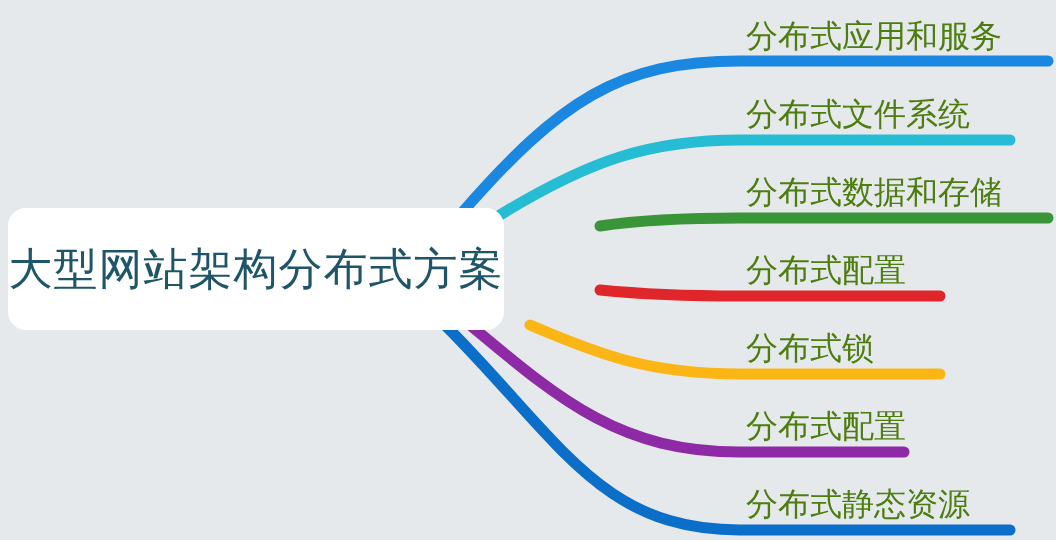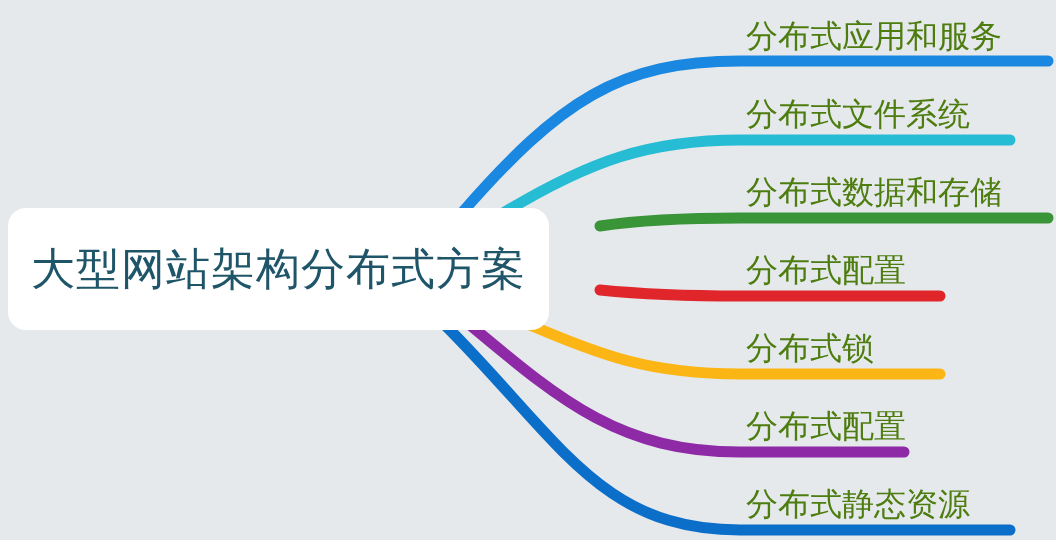--- a/index.html
+++ b/index.html
@@ -1,19 +1,19 @@
 <!DOCTYPE html>
 <html><head>
 <meta charset="utf-8">
 <style>
   html, body { margin:0; padding:0; }
   body { width:1056px; height:540px; background:#e6e9ec; position:relative; overflow:hidden;
          font-family:"DejaVu Sans", "Liberation Sans", sans-serif; }
   svg.lines { position:absolute; left:0; top:0; }
-  .root { position:absolute; left:8px; top:208px; width:541px; height:122px; background:#ffffff;
+  .root { position:absolute; left:8px; top:208px; width:496px; height:122px; background:#ffffff;
           border-radius:18px; display:flex; align-items:center; justify-content:center; }
   .root-label { font-size:44px; color:#1f5569; letter-spacing:1px; }
   .branch-label { position:absolute; left:746px; font-size:32px; color:#4d7c0f; white-space:nowrap; line-height:1; }
 </style>
 </head>
 <body>
 
 <svg class="lines" width="1056" height="540">
   <path d="M 460 215 C 560 100, 620 61, 740 61 L 1048 61" stroke="#1a87e0" stroke-width="11" fill="none" stroke-linecap="round"></path>
   <path d="M 500 215 C 590 160, 650 140, 740 140 L 1010 140" stroke="#26bcd4" stroke-width="11" fill="none" stroke-linecap="round"></path>

